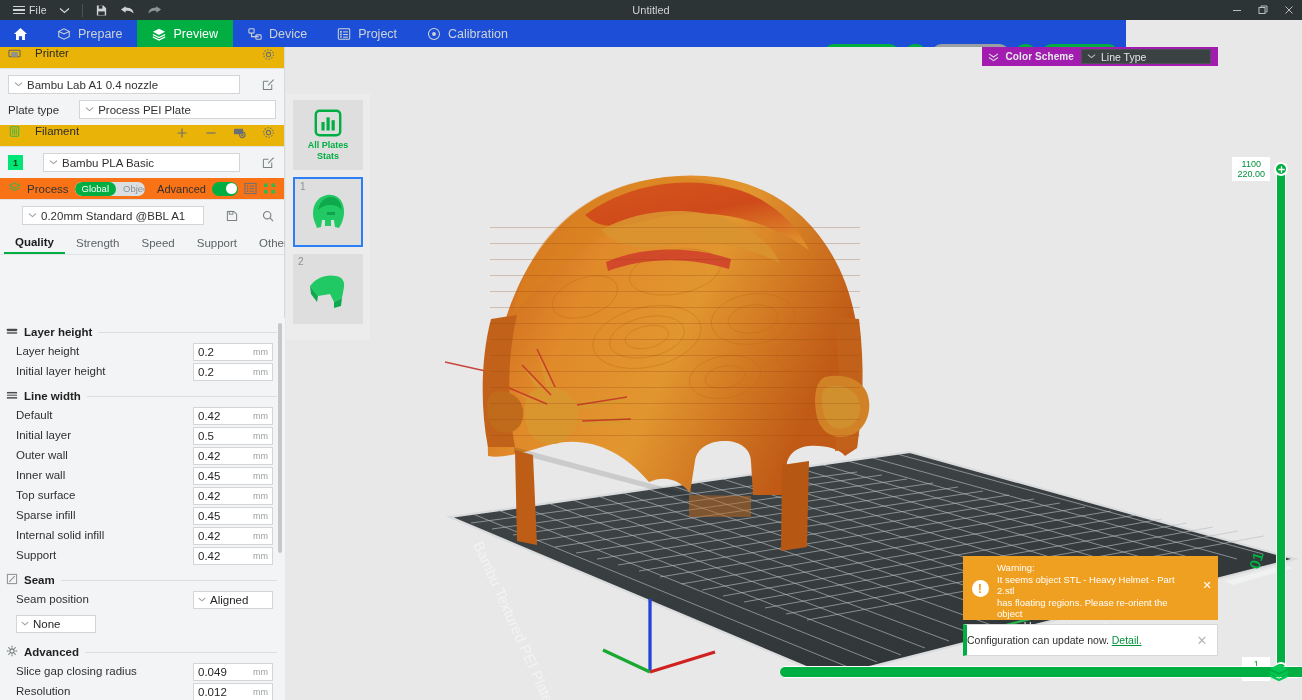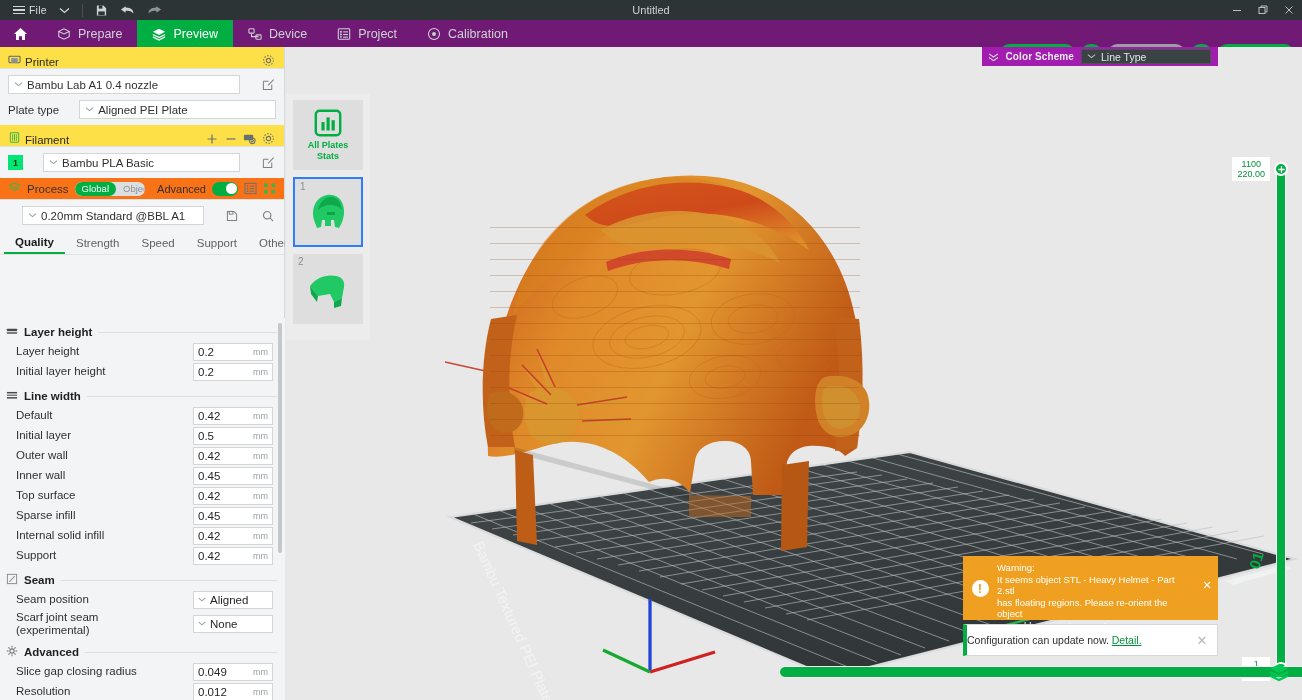--- a/index.html
+++ b/index.html
@@ -32,22 +32,22 @@
     font-size: 11px; color: #cfd4d5; pointer-events: none;
   }
   .tb-right { position: absolute; right: 0; top: 0; height: 20px; display: flex; }
   .win-btn {
     width: 26px; height: 20px; display: flex; align-items: center; justify-content: center;
     color: #b9bfc1;
   }
 
   
   .tabbar {
-    position: absolute; top: 20px; left: 0; width: 1302px; height: 27px;
-    background: #701a75; display: flex; align-items: stretch;
+    position: absolute; top: 20px; left: 0; width: 1126px; height: 27px;
+    background: #1d4ed8; display: flex; align-items: stretch;
   }
   .tab {
     display: flex; align-items: center; gap: 7px; padding: 0 15px;
     color: #cdd3d4; font-size: 12.5px; height: 27px; cursor: default;
   }
   .tab.home { padding: 0 14px 0 13px; }
   .tab.active { background: #00ae42; color: #ffffff; font-weight: 400; }
   .tab svg { display: block; }
 
   .topright {
@@ -79,22 +79,22 @@
     width: 130px; font-size: 10.5px; color: #e2e6e6;
   }
 
   
   .leftpanel {
     position: absolute; top: 47px; left: 0; width: 285px; height: 653px;
     background: #f3f4f5; border-right: 1px solid #d6d8da;
     font-size: 11.5px; color: #333;
   }
   .sec-head {
-    height: 22px; display: flex; align-items: flex-end; gap: 4px;
-    padding: 0 8px; background: #fde047; border-bottom: 1px solid #dfe1e3;
+    height: 22px; display: flex; align-items: flex-start; gap: 14px;
+    padding: 0 8px; background: #eab308; border-bottom: 1px solid #dfe1e3;
     font-size: 11.5px; color: #2b2b2b;
   }
   .sec-head .ttl { font-weight: 400; }
   .sec-head .spacer { flex: 1; }
   .icon-btn { width: 15px; height: 15px; display: flex; align-items: center; justify-content: center; color: #6a7072; cursor: default; }
 
   .row-pad { padding: 6px 8px; background: #f3f4f5; }
   .combo {
     height: 19px; border: 1px solid #d3d5d7; background: #fff;
     display: flex; align-items: center; gap: 4px; padding: 0 5px;
@@ -441,21 +441,21 @@
 
     <div class="row-pad" style="padding-top:0">
       <div class="inline">
         <span class="lbl-inline">Plate type</span>
         <div class="combo">
           <span class="chev">
             <svg width="9" height="6" viewBox="0 0 10 6">
                 <path d="M1 1.4 L5 4.8 L9 1.4" stroke="#9aa0a2" stroke-width="1.2" fill="none"></path>
               </svg>
           </span>
-          <span class="v">Aligned PEI Plate</span>
+          <span class="v">Process PEI Plate</span>
         </div>
       </div>
     </div>
 
     <div class="sec-head">
       <span>
         <svg width="13" height="13" viewBox="0 0 14 14">
             <rect x="2.5" y="2" width="9" height="10" rx="1" fill="none" stroke="#3ab54a" stroke-width="1.1"></rect>
             <path d="M5 3.5 v7 M7 3.5 v7 M9 3.5 v7" stroke="#3ab54a" stroke-width="1"></path>
           </svg>
@@ -687,24 +687,20 @@
         <span class="pfield sel">
           <span class="chev">
             <svg width="8" height="5" viewBox="0 0 10 6">
                 <path d="M1 1.4 L5 4.8 L9 1.4" stroke="#9aa0a2" stroke-width="1.3" fill="none"></path>
               </svg>
           </span>
           <span class="val">Aligned</span>
         </span>
       </div>
       <div class="prow tall">
-        <span class="pname">
-          <span>Scarf joint seam</span>
-          <small>(experimental)</small>
-        </span>
         <span class="pfield sel">
           <span class="chev">
             <svg width="8" height="5" viewBox="0 0 10 6">
                 <path d="M1 1.4 L5 4.8 L9 1.4" stroke="#9aa0a2" stroke-width="1.3" fill="none"></path>
               </svg>
           </span>
           <span class="val">None</span>
         </span>
       </div>
 

